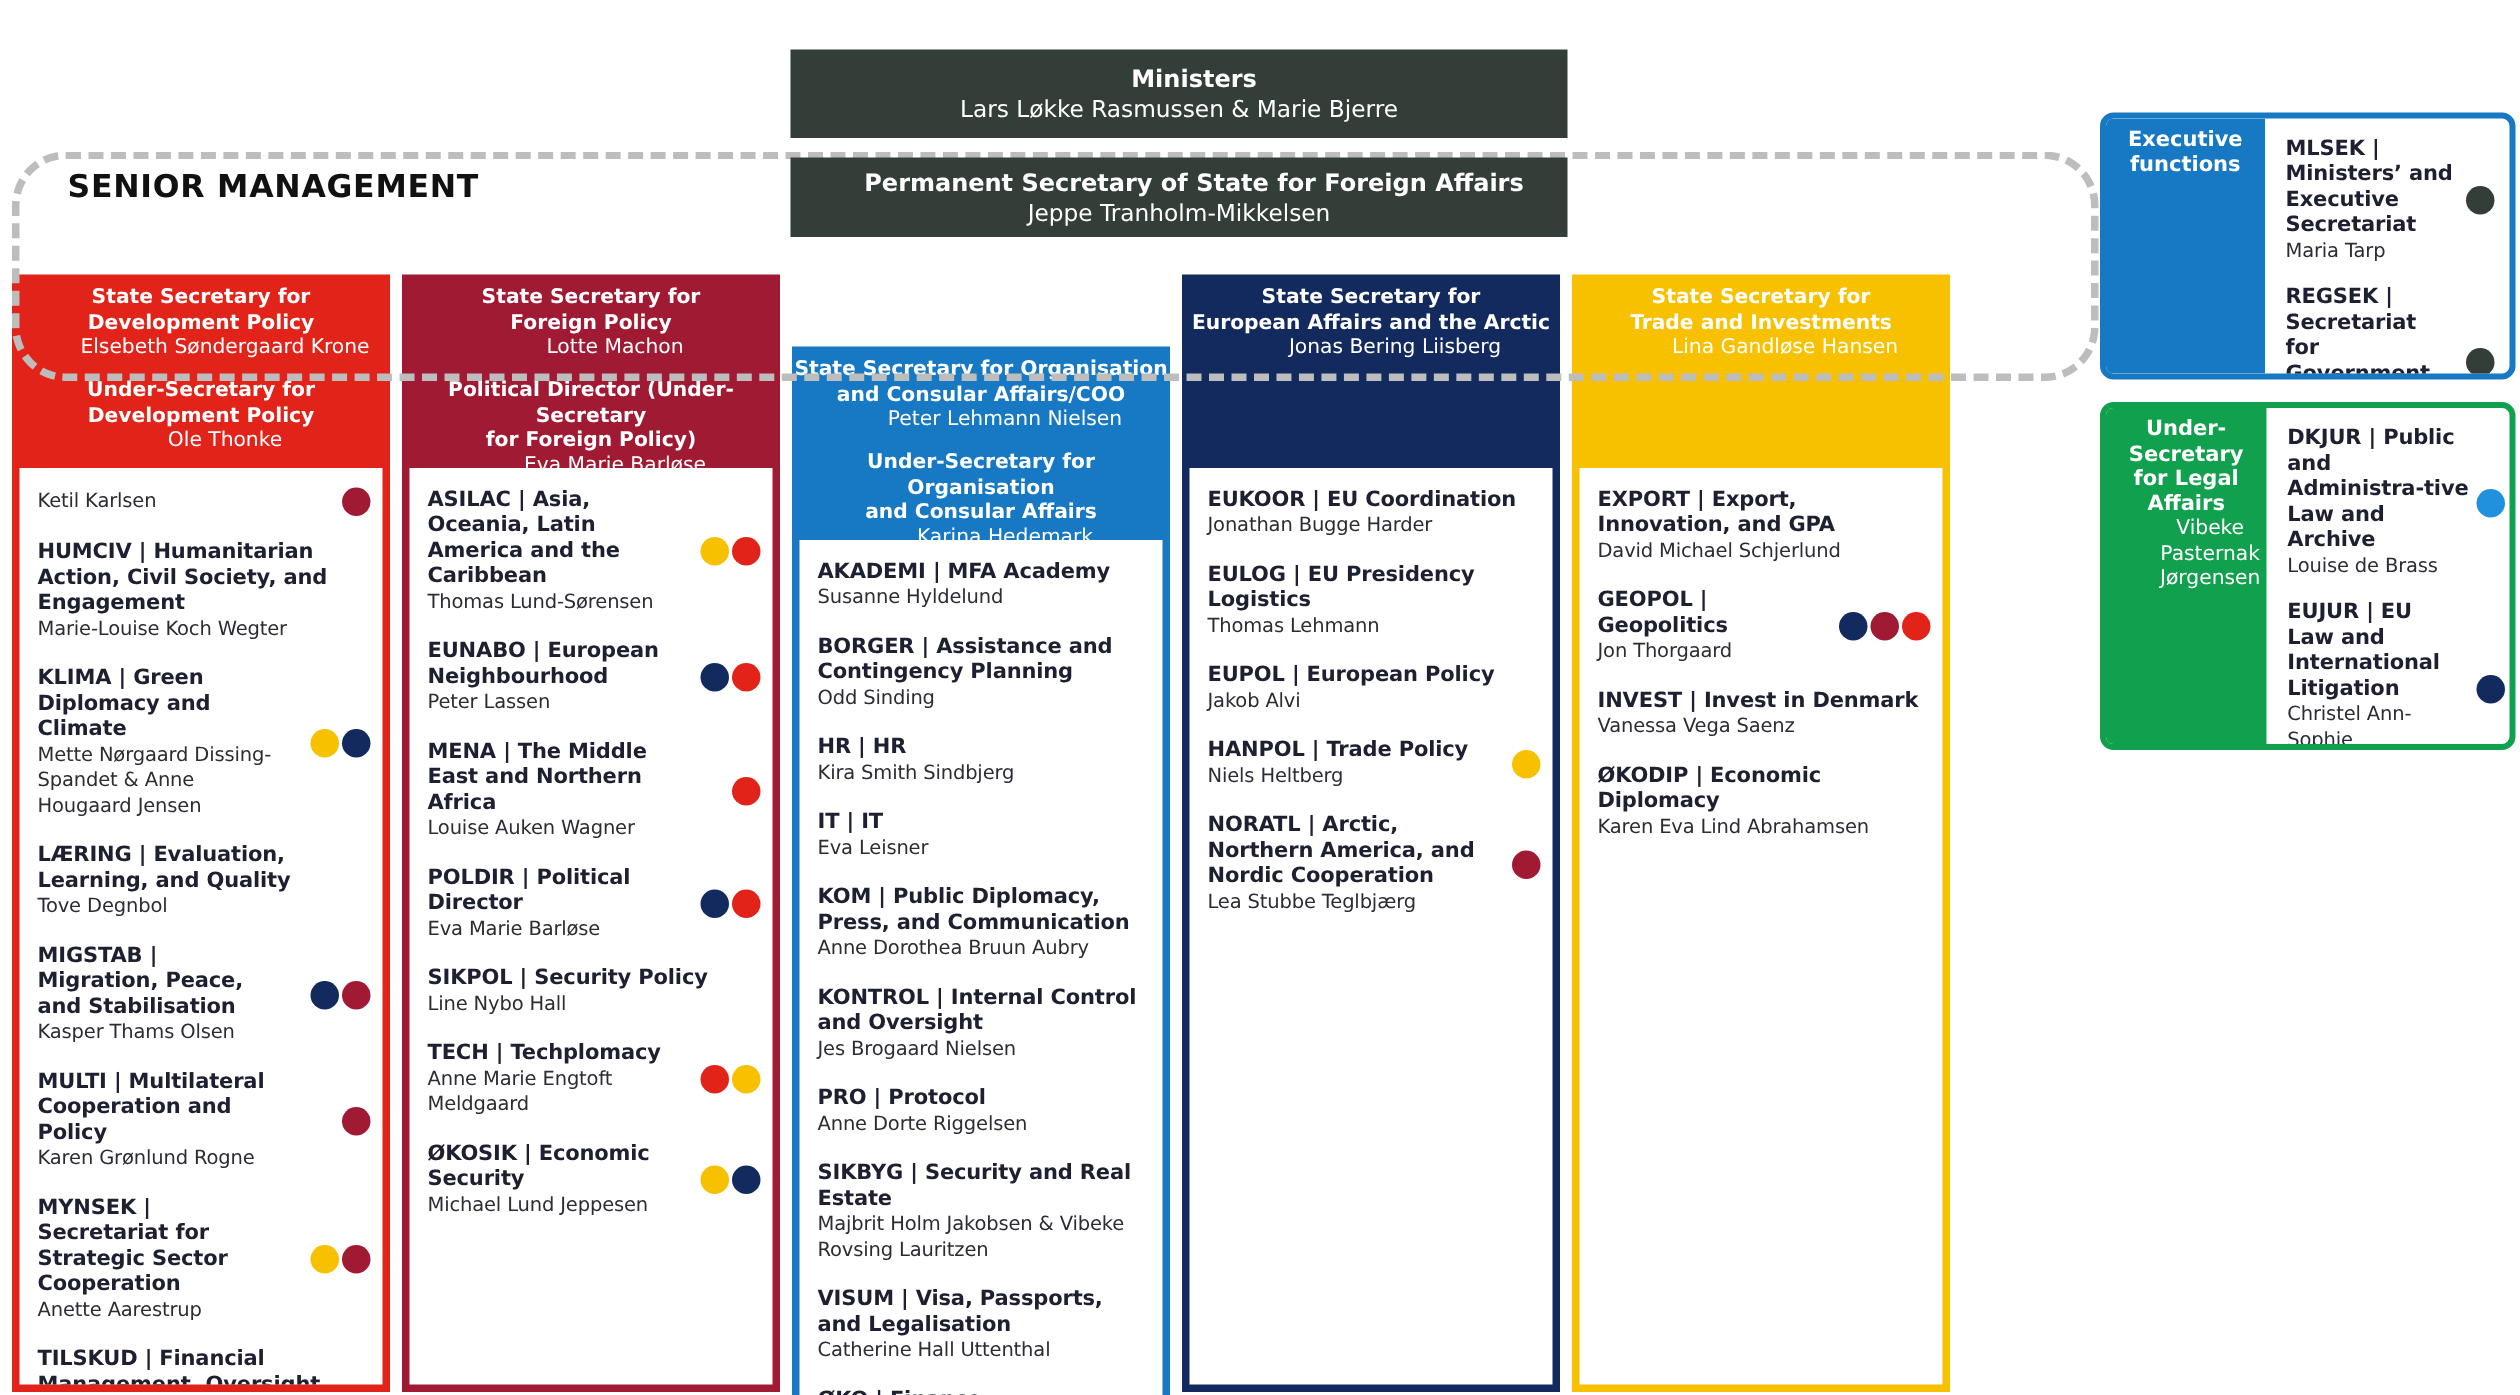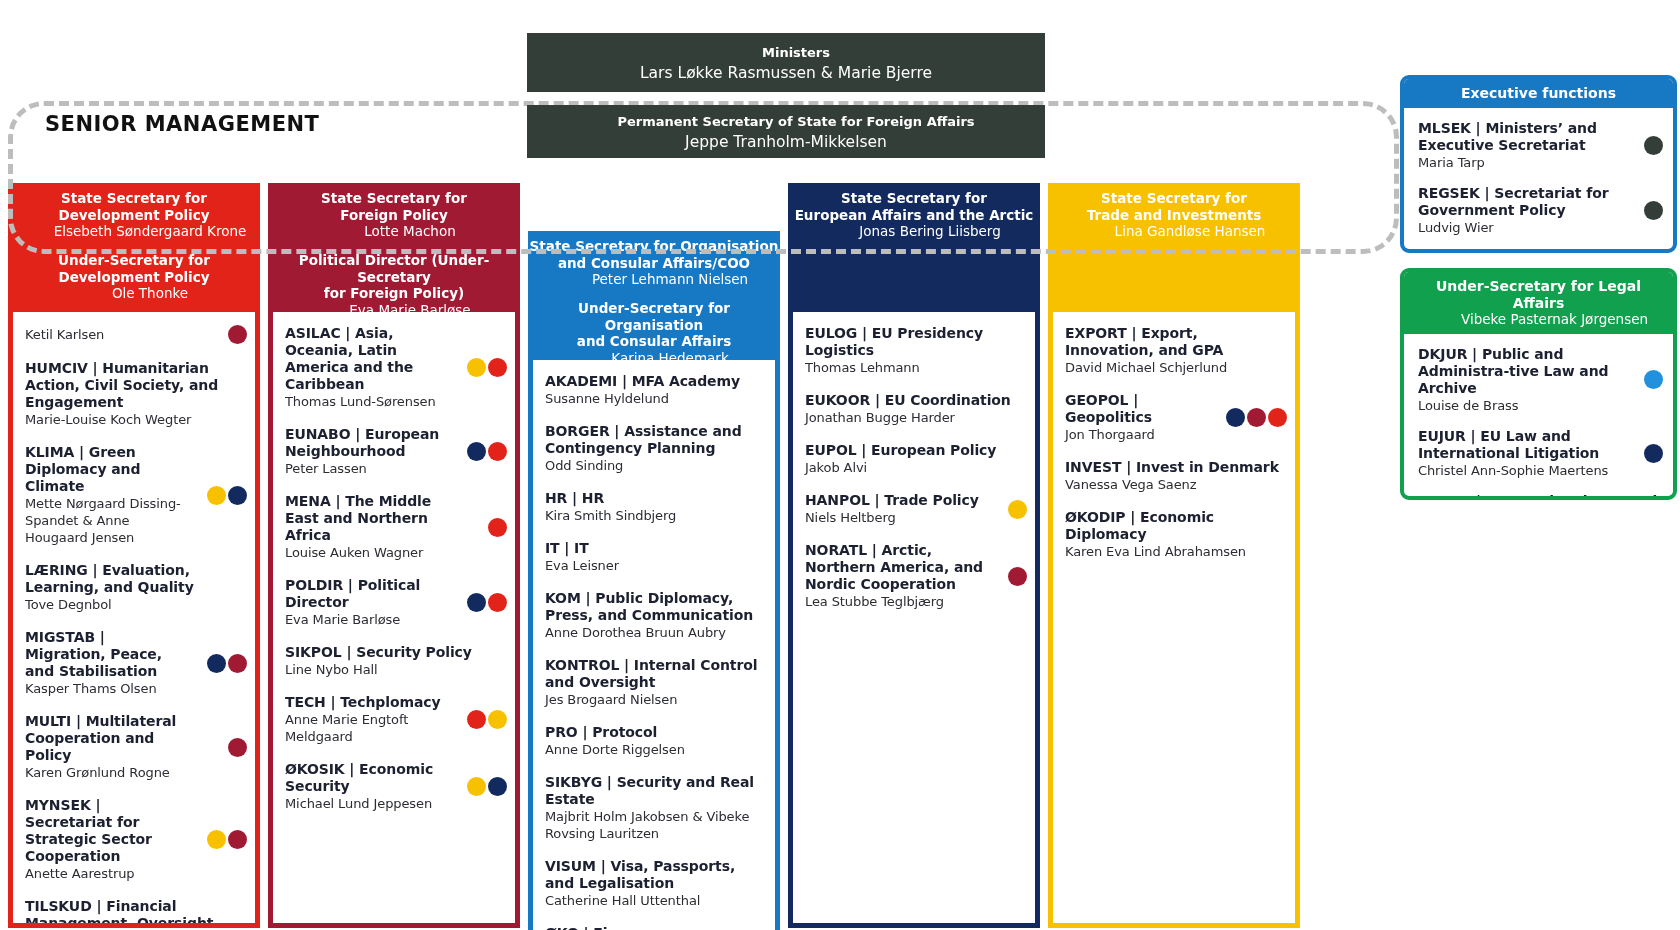--- a/index.html
+++ b/index.html
@@ -4,21 +4,21 @@
 <style>
   html,body{margin:0;padding:0;background:#ffffff;}
   body{font-family:"DejaVu Sans","Liberation Sans",sans-serif;}
   #stage{position:relative;width:1680px;height:930px;background:#fff;overflow:hidden;}
 
   
   .topbox{position:absolute;left:527px;width:518px;background:#333E38;color:#fff;
           text-align:center;z-index:7;display:flex;flex-direction:column;justify-content:center;}
   #ministers-box{top:33px;height:59px;}
   #permsec-box{top:105px;height:53px;}
-  .topbox .t{font-weight:bold;font-size:13px;line-height:21px;margin-left:20px;}
+  .topbox .t{font-weight:bold;font-size:16px;line-height:21px;margin-left:20px;}
   .topbox .n{font-size:15.5px;line-height:20px;}
 
   
   #senior-box{position:absolute;left:8px;top:101px;width:1381px;height:143px;
               border:5px dashed #BDBDBD;border-radius:36px;z-index:6;pointer-events:none;}
   #senior-label{position:absolute;left:32px;top:6px;font-size:21px;font-weight:bold;
                 color:#111;letter-spacing:0.5px;}
 
   
   #columns-row{position:absolute;left:8px;top:183px;display:flex;gap:8px;z-index:1;}
@@ -33,21 +33,21 @@
   .unit{display:flex;align-items:center;}
   .unit + .unit{margin-top:16px;gap:21px;}
   .unit-text{flex:1;min-width:0;}
   .unit-title{font-weight:bold;font-size:14px;line-height:17px;color:#1C2030;letter-spacing:-0.1px;}
   .unit-name{font-size:13px;line-height:17px;color:#2B2C34;letter-spacing:-0.1px;}
   .unit-dots{display:flex;gap:2px;margin-left:3px;flex-shrink:0;}
   .dot{width:19px;height:19px;border-radius:50%;}
 
   
   .side-box{position:absolute;left:1400px;width:277px;background:#fff;box-sizing:border-box;
-            border-radius:9px;overflow:hidden;z-index:7;display:flex;flex-direction:column;}
+            border-radius:9px;overflow:hidden;z-index:7;display:flex;flex-direction:row;}
   #side-box-0{top:75px;height:178px;border:4px solid #1779C4;}
   #side-box-1{top:268px;height:232px;border:4px solid #11A04D;}
   .side-header{color:#fff;text-align:center;padding:6px 4px;}
   #side-box-0 .side-header{background:#1779C4;}
   #side-box-1 .side-header{background:#11A04D;}
   .side-header .hl{font-size:14px;}
   .side-header .hn{font-size:13.5px;}
   .side-body{flex:1;padding:12px 10px 8px 14px;}
   .side-body .unit + .unit{margin-top:14px;}
 </style>
@@ -308,28 +308,28 @@
       <div class="column" style="background: rgb(18, 42, 94);">
         <div class="col-header">
           <div class="hl">State Secretary for</div>
           <div class="hl">European Affairs and the Arctic</div>
           <div class="hn">Jonas Bering Liisberg</div>
         </div>
         <div class="col-subheader"></div>
         <div class="col-body">
           <div class="unit">
             <div class="unit-text">
+              <div class="unit-title">EUKOOR | EU Coordination</div>
+              <div class="unit-name">Jonathan Bugge Harder</div>
+            </div>
+          </div>
+          <div class="unit">
+            <div class="unit-text">
               <div class="unit-title">EULOG | EU Presidency Logistics</div>
               <div class="unit-name">Thomas Lehmann</div>
-            </div>
-          </div>
-          <div class="unit">
-            <div class="unit-text">
-              <div class="unit-title">EUKOOR | EU Coordination</div>
-              <div class="unit-name">Jonathan Bugge Harder</div>
             </div>
           </div>
           <div class="unit">
             <div class="unit-text">
               <div class="unit-title">EUPOL | European Policy</div>
               <div class="unit-name">Jakob Alvi</div>
             </div>
           </div>
           <div class="unit">
             <div class="unit-text">

